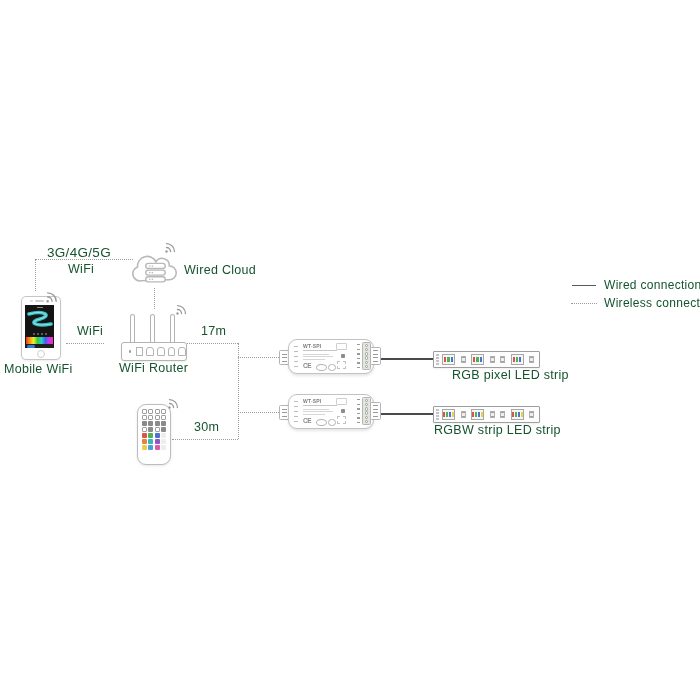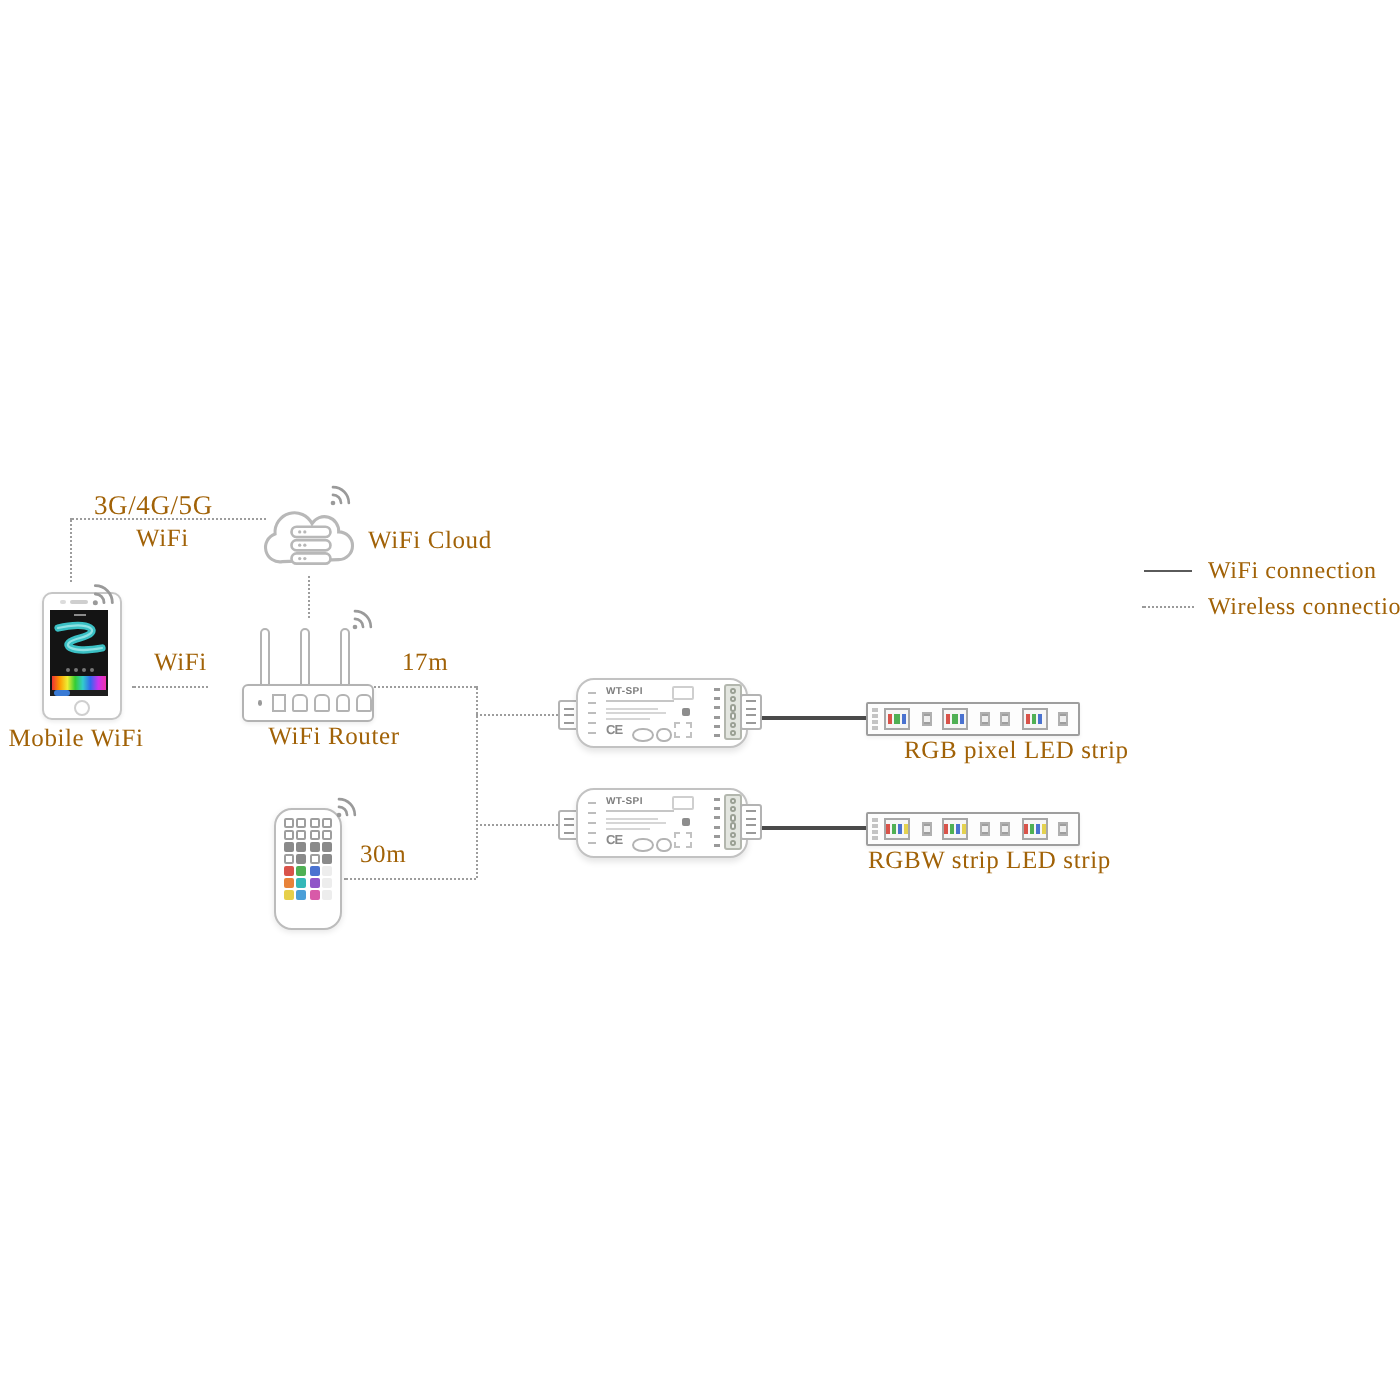--- a/index.html
+++ b/index.html
@@ -1,18 +1,18 @@
 <!DOCTYPE html>
 <html><head>
 <meta charset="utf-8">
 <style>
   html,body{margin:0;padding:0;}
   body{width:700px;height:700px;background:#ffffff;font-family:"Liberation Sans",sans-serif;position:relative;overflow:hidden;}
   .stage{position:absolute;left:0;top:0;width:700px;height:700px;}
-  .lbl{position:absolute;color:#a16207;font-size:12.5px;letter-spacing:.3px;white-space:nowrap;font-family:Liberation Serif, serif;}
+  .lbl{position:absolute;color:#14532d;font-size:12.5px;letter-spacing:.3px;white-space:nowrap;}
   .lbl-c{text-align:center;}
   
   .dot-h{position:absolute;height:0;border-top:1px dotted #9d9d9d;}
   .dot-v{position:absolute;width:0;border-left:1px dotted #9d9d9d;}
   .wire{position:absolute;height:1.5px;background:#4a4a4a;}
   
   .phone{position:absolute;left:21px;top:296px;width:38px;height:62px;background:#fff;border:1.5px solid #c6c6c6;border-radius:5px;box-shadow:0 1px 2px rgba(0,0,0,.08);}
   .phone .speaker{position:absolute;left:13px;top:3px;width:9px;height:1.5px;background:#cfcfcf;border-radius:1px;}
   .phone .cam{position:absolute;left:8px;top:2.5px;width:2.5px;height:2.5px;background:#dcdcdc;border-radius:50%;}
   .phone .home{position:absolute;left:14.5px;bottom:1.5px;width:6px;height:6px;border:1px solid #cfcfcf;border-radius:50%;}
@@ -90,21 +90,21 @@
   <div class="dot-h" style="left:238px;top:412px;width:43px;"></div>
   <div class="dot-h" style="left:172px;top:439px;width:66px;"></div>
 
   <div class="wire" style="left:379px;top:358px;width:56px;"></div>
   <div class="wire" style="left:379px;top:413px;width:56px;"></div>
 
   <div class="lbl" style="left:47px;top:245px;font-size:13.5px;">3G/4G/5G</div>
   <div class="lbl" style="left:68px;top:262px;">WiFi</div>
   <div class="lbl" style="left:77px;top:324px;">WiFi</div>
   <div class="lbl" style="left:201px;top:324px;">17m</div>
-  <div class="lbl" style="left:180px;top:420px;">30m</div>
+  <div class="lbl" style="left:194px;top:420px;">30m</div>
 
   <div class="phone">
     <span class="cam"></span>
     <span class="speaker"></span>
     <div class="pscreen">
       <div class="pbar">
           <i></i>
         </div>
       <div class="squig">
         <svg width="29" height="19" viewBox="0 0 29 19">
@@ -152,41 +152,41 @@
       </g>
     </svg>
   </div>
   <svg class="sig" style="left:164px;top:240px;" width="14" height="14" viewBox="0 0 18 18">
     <g stroke="#9a9a9a" stroke-width="1.7" fill="none" stroke-linecap="round">
       <path d="M 8.4,14.8 A 5.2,5.2 0 0 0 3.2,9.6"></path>
         <path d="M 13.4,14.8 A 10.2,10.2 0 0 0 3.2,4.6"></path>
     </g>
       <circle cx="3.2" cy="14.8" r="1.5" fill="#9a9a9a"></circle>
   </svg>
-  <div class="lbl" style="left:184px;top:263px;">WiFi Cloud</div>
+  <div class="lbl" style="left:184px;top:263px;">Wired Cloud</div>
 
   <div class="antenna" style="left:130px;top:314px;"></div>
   <div class="antenna" style="left:150px;top:314px;"></div>
   <div class="antenna" style="left:170px;top:314px;"></div>
   <div class="router-body">
     <span class="led"></span>
     <span class="sq"></span>
     <span class="rp"></span>
     <span class="rp"></span>
     <span class="rp"></span>
     <span class="rp"></span>
   </div>
   <svg class="sig" style="left:175px;top:302px;" width="14" height="14" viewBox="0 0 18 18">
     <g stroke="#9a9a9a" stroke-width="1.7" fill="none" stroke-linecap="round">
       <path d="M 8.4,14.8 A 5.2,5.2 0 0 0 3.2,9.6"></path>
         <path d="M 13.4,14.8 A 10.2,10.2 0 0 0 3.2,4.6"></path>
     </g>
       <circle cx="3.2" cy="14.8" r="1.5" fill="#9a9a9a"></circle>
   </svg>
-  <div class="lbl lbl-c" style="left:133px;top:361px;width:68px;">WiFi Router</div>
+  <div class="lbl lbl-c" style="left:119px;top:361px;width:68px;">WiFi Router</div>
 
   <div class="remote">
     <div class="rgrid">
         <div class="rbtn ro"></div>
         <div class="rbtn ro"></div>
         <div class="rbtn ro"></div>
         <div class="rbtn ro"></div>
         <div class="rbtn ro"></div>
         <div class="rbtn ro"></div>
         <div class="rbtn ro"></div>
@@ -354,17 +354,17 @@
           <i style="background: rgb(79, 176, 84);"></i>
           <i style="background: rgb(74, 114, 208);"></i>
           <i style="background: rgb(228, 210, 79);"></i>
         </div>
         <div class="smd"></div>
       </div>
   </div>
   <div class="lbl" style="left:434px;top:423px;">RGBW strip LED strip</div>
 
   <div class="leg-solid"></div>
-  <div class="lbl leg-lbl" style="left:604px;top:278px;">WiFi connection</div>
+  <div class="lbl leg-lbl" style="left:604px;top:278px;">Wired connection</div>
   <div class="leg-dot"></div>
   <div class="lbl leg-lbl" style="left:604px;top:296px;">Wireless connection</div>
 
 </div>
 
 </body></html>

